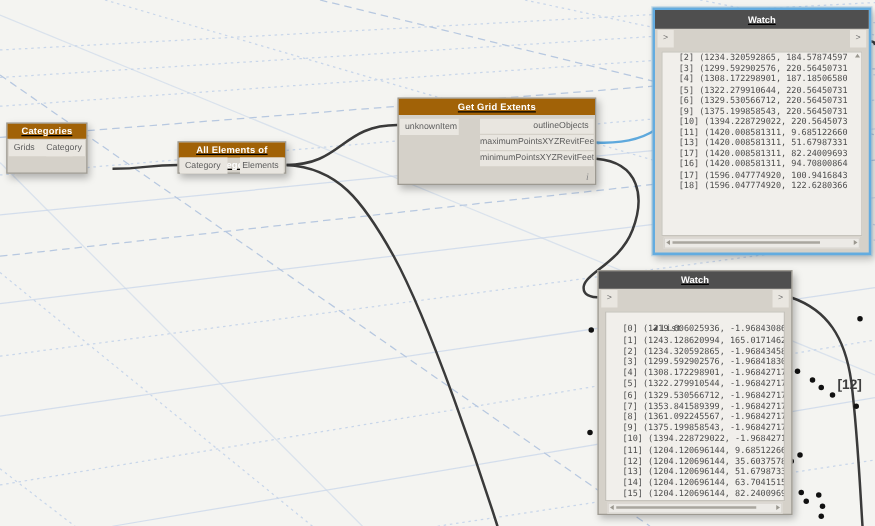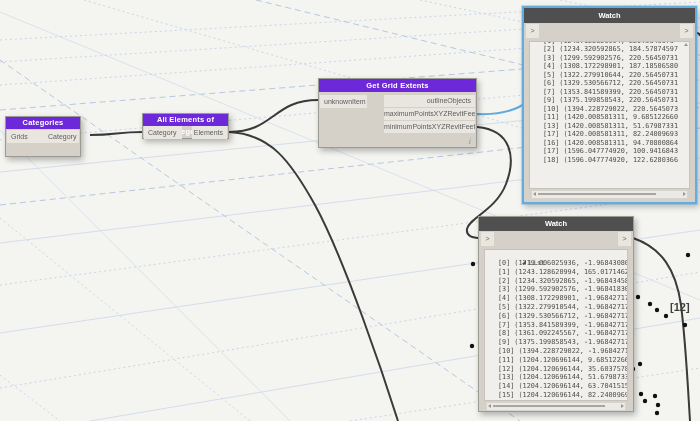--- a/index.html
+++ b/index.html
@@ -2,22 +2,22 @@
 <html><head>
 <meta charset="utf-8">
 <style>
   html,body{margin:0;padding:0;background:#e8e8e8;}
   #canvas{position:relative;width:700px;height:421px;background:#f4f4f1;overflow:hidden;
           font-family:"Liberation Sans",sans-serif;}
   svg{position:absolute;left:0;top:0;}
 
   
   .node{position:absolute;background:#d5d1c9;border:1px solid #9d9a92;
-        box-shadow:2px 3px 6px rgba(0,0,0,.28);box-sizing:border-box;}
-  .node-header{background:#6d28d9;color:#ffffff;font-size:7.5px;font-weight:bold;
+        box-shadow:2px 3px 6px rgba(0,0,0,.28);box-sizing:border-box;text-decoration:underline;}
+  .node-header{background:#a16207;color:#ffffff;font-size:7.5px;font-weight:bold;
                text-align:center;line-height:12px;height:12px;letter-spacing:.2px;}
   .port{position:absolute;background:#e9e6e0;color:#5d5d5d;font-size:7px;line-height:13px;
         box-sizing:border-box;white-space:nowrap;overflow:hidden;}
   .in-port{padding-left:4px;text-align:left;}
   .out-port{padding-right:4px;text-align:right;}
   .caret{font-size:6px;color:#777;float:right;margin-right:3px;line-height:13px;}
   .info-glyph{position:absolute;right:5px;bottom:1px;color:#8a8a8a;font-size:8px;
               font-family:"Liberation Serif",serif;font-style:italic;}
 
   
@@ -107,21 +107,21 @@
         <circle cx="633" cy="369" r="2.2"></circle>
       <circle cx="631" cy="380" r="2.2"></circle>
         <circle cx="641" cy="394" r="2.2"></circle>
       <circle cx="655" cy="396" r="2.2"></circle>
         <circle cx="645" cy="401" r="2.2"></circle>
       <circle cx="658" cy="405" r="2.2"></circle>
         <circle cx="657" cy="413" r="2.2"></circle>
     </g>
   </svg>
 
-  <div class="node" style="left:5px;top:116px;width:76px;height:41px;">
+  <div class="node" style="left:5px;top:98px;width:65px;height:41px;">
     <div class="node-header">Categories</div>
     <div class="port in-port" style="left:1px;top:13px;width:51px;height:13px;">
       <span>Grids</span>
       <span class="caret">▾</span>
     </div>
     <div class="port out-port" style="right:1px;top:13px;width:31px;height:13px;">Category</div>
   </div>
 
   <div class="node" style="left:142px;top:113px;width:87px;height:26px;">
     <div class="node-header">All Elements of Category</div>
@@ -139,27 +139,25 @@
   </div>
 
   <div class="node watch selected" style="left:522px;top:6px;width:175px;height:198px;">
     <div class="watch-header">Watch</div>
     <div class="watch-portrow">
       <div class="wport left">&gt;</div>
       <div class="wport right">&gt;</div>
     </div>
     <div class="watch-content" style="top:33px;height:146px;">
       <div class="vscroll-arrow"></div>
-      <div class="wrow clip">[1] (1243.128620994, 220.5645073</div>
       <div class="wrow">[2] (1234.320592865, 184.57874597</div>
       <div class="wrow">[3] (1299.592902576, 220.56450731</div>
       <div class="wrow">[4] (1308.172298901, 187.18506580</div>
       <div class="wrow">[5] (1322.279910644, 220.56450731</div>
       <div class="wrow">[6] (1329.530566712, 220.56450731</div>
-      <div class="wrow">[7] (1353.841589399, 220.56450731</div>
       <div class="wrow">[9] (1375.199858543, 220.56450731</div>
       <div class="wrow">[10] (1394.228729022, 220.5645073</div>
       <div class="wrow">[11] (1420.008581311, 9.685122660</div>
       <div class="wrow">[13] (1420.008581311, 51.67987331</div>
       <div class="wrow">[17] (1420.008581311, 82.24009693</div>
       <div class="wrow">[16] (1420.008581311, 94.70800864</div>
       <div class="wrow">[17] (1596.047774920, 100.9416843</div>
       <div class="wrow">[18] (1596.047774920, 122.6280366</div>
     </div>
     <div class="hscroll" style="top:182px;">

